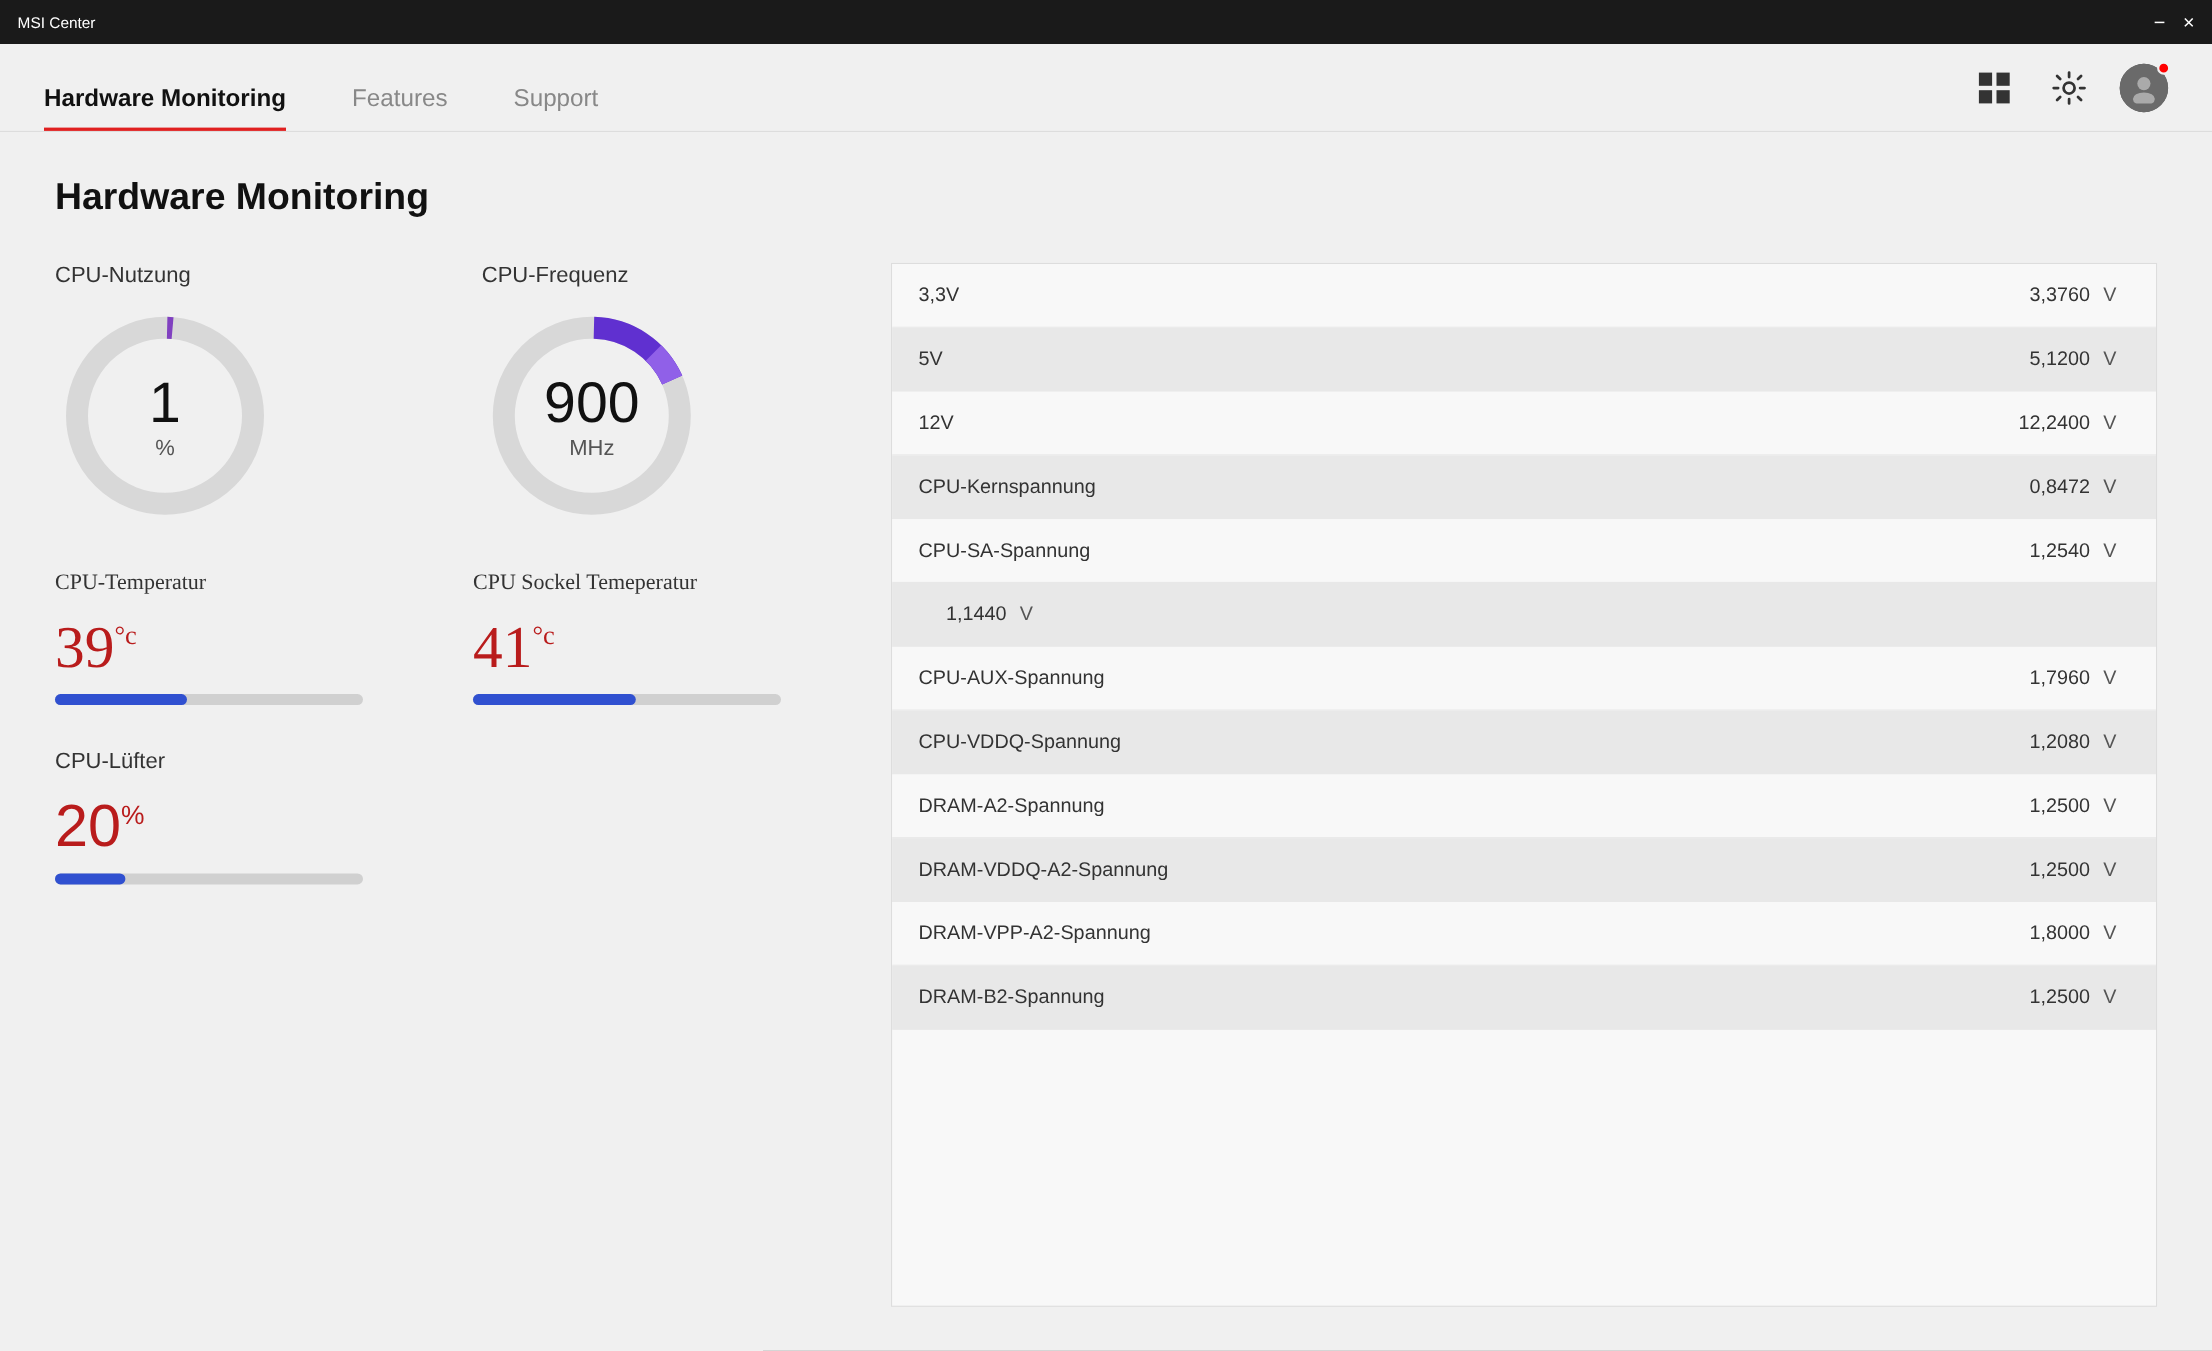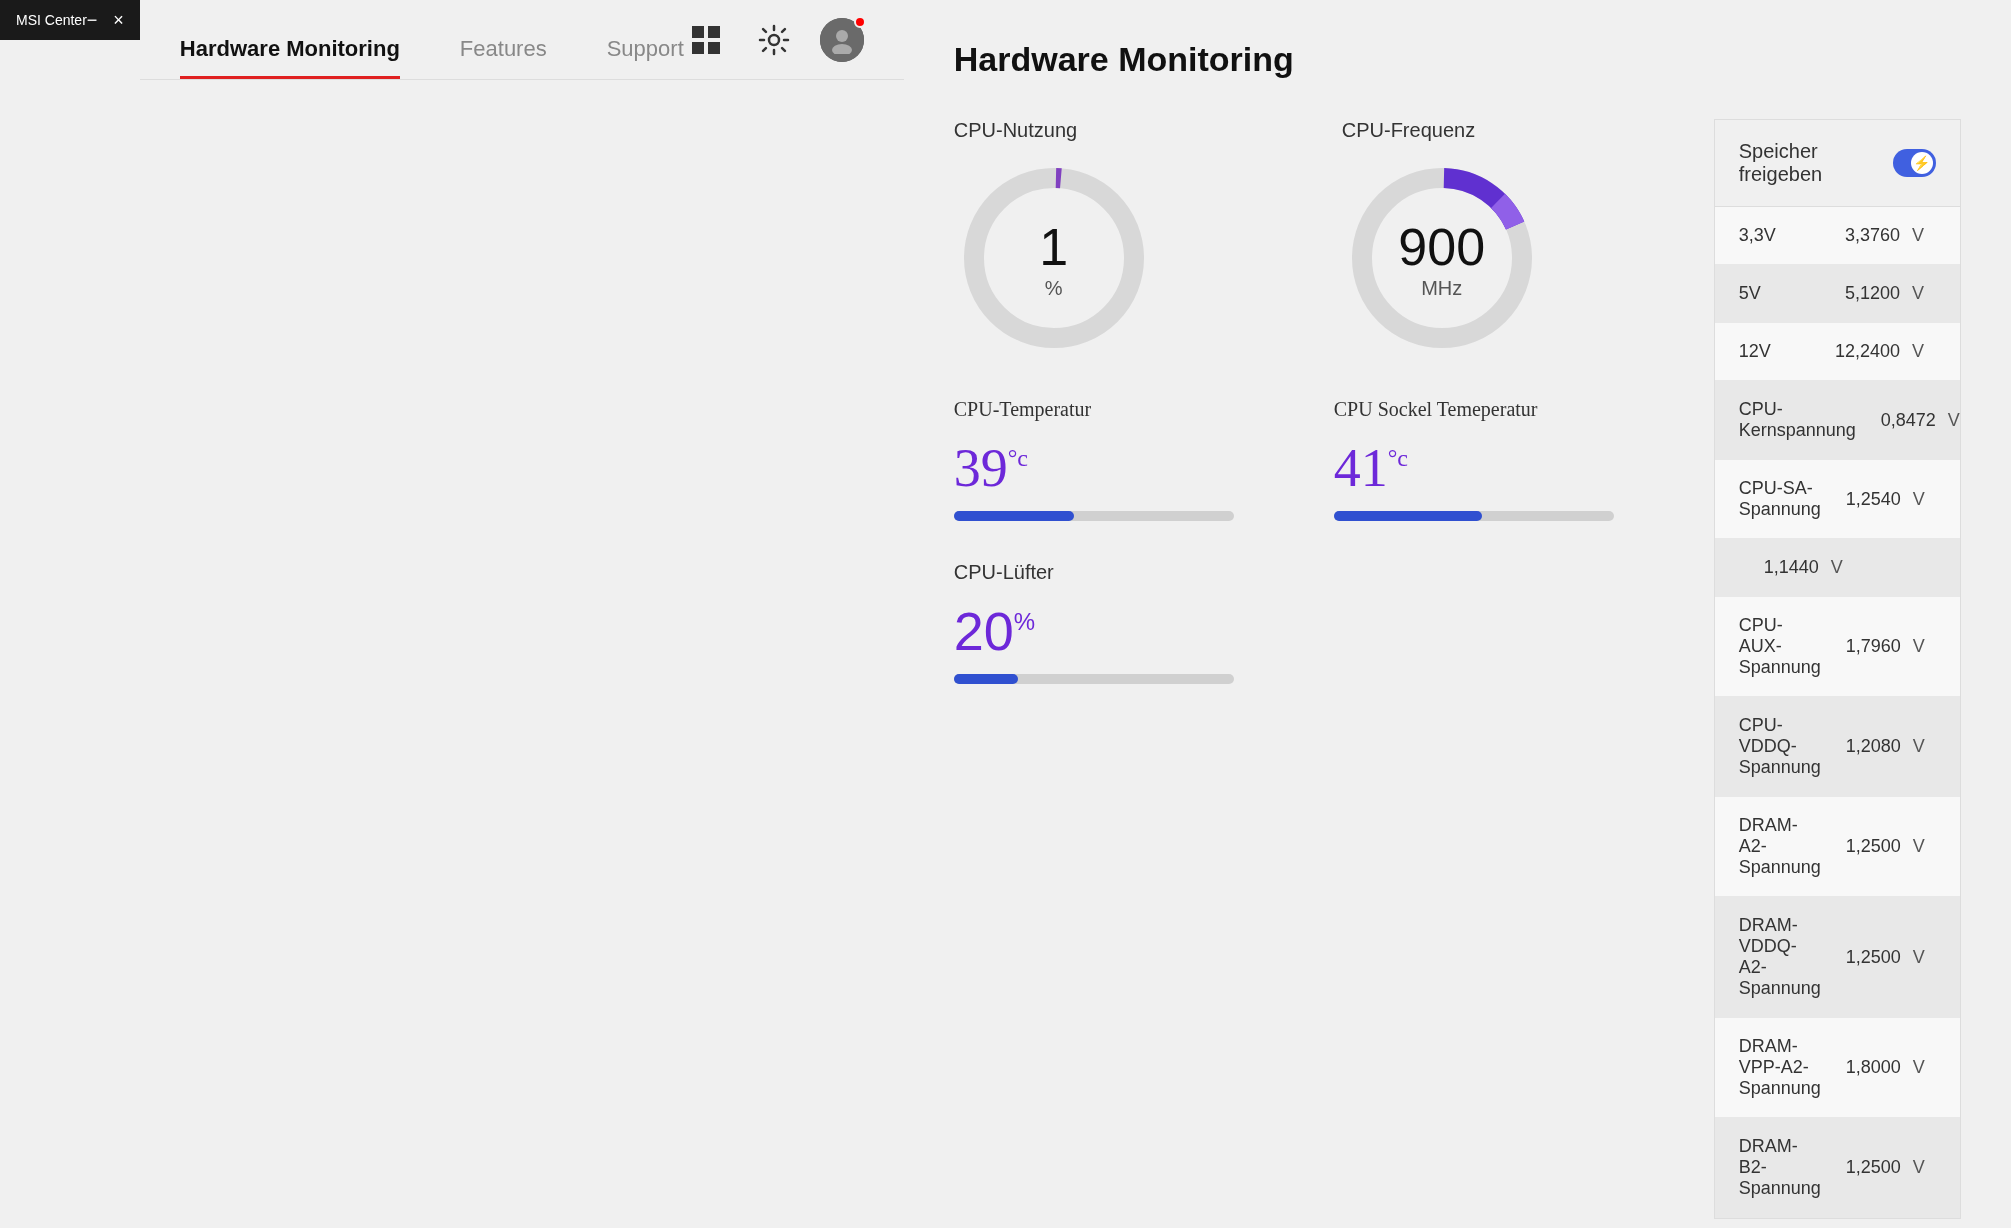--- a/index.html
+++ b/index.html
@@ -8,21 +8,21 @@
       background: #1a1a1a;
       width: 2011px;
       height: 1228px;
       overflow: hidden;
     }
     .window {
       width: 2011px;
       height: 1228px;
       background: #f0f0f0;
       display: flex;
-      flex-direction: row;
+      flex-direction: column;
     }
     .title-bar {
       background: #1a1a1a;
       height: 40px;
       display: flex;
       align-items: center;
       justify-content: space-between;
       padding: 0 16px;
       flex-shrink: 0;
     }
@@ -187,21 +187,21 @@
       display: flex;
       gap: 60px;
       margin-bottom: 40px;
       font-family: Liberation Serif, serif;
     }
     .temp-block {
       flex: 1;
     }
     .temp-value {
       font-size: 54px;
-      color: #6d28d9;
+      color: #b91c1c;
       font-weight: 300;
       display: flex;
       align-items: flex-start;
     }
     .temp-degree {
       font-size: 24px;
       margin-top: 8px;
     }
     .progress-bar-bg {
       height: 10px;
@@ -412,26 +412,20 @@
             <span style="font-size:54px;font-weight:300;">20</span>
             <span style="font-size:24px;margin-top:8px;">%</span>
           </div>
           <div class="progress-bar-bg">
             <div class="progress-bar-fill" style="width: 64px;"></div>
           </div>
         </div>
       </div>
 
       <div class="right-panel" style="position:relative;">
-        <div class="right-panel-header">
-          <span class="right-panel-title">Speicher freigeben</span>
-          <div class="toggle-switch">
-            <div class="toggle-knob">⚡</div>
-          </div>
-        </div>
         <div id="voltage-rows-container">
             <div class="voltage-row odd">
       <span class="voltage-name">3,3V</span>
       <span class="voltage-value">3,3760</span>
       <span class="voltage-unit">V</span>
     </div>
             <div class="voltage-row even">
       <span class="voltage-name">5V</span>
       <span class="voltage-value">5,1200</span>
       <span class="voltage-unit">V</span>

